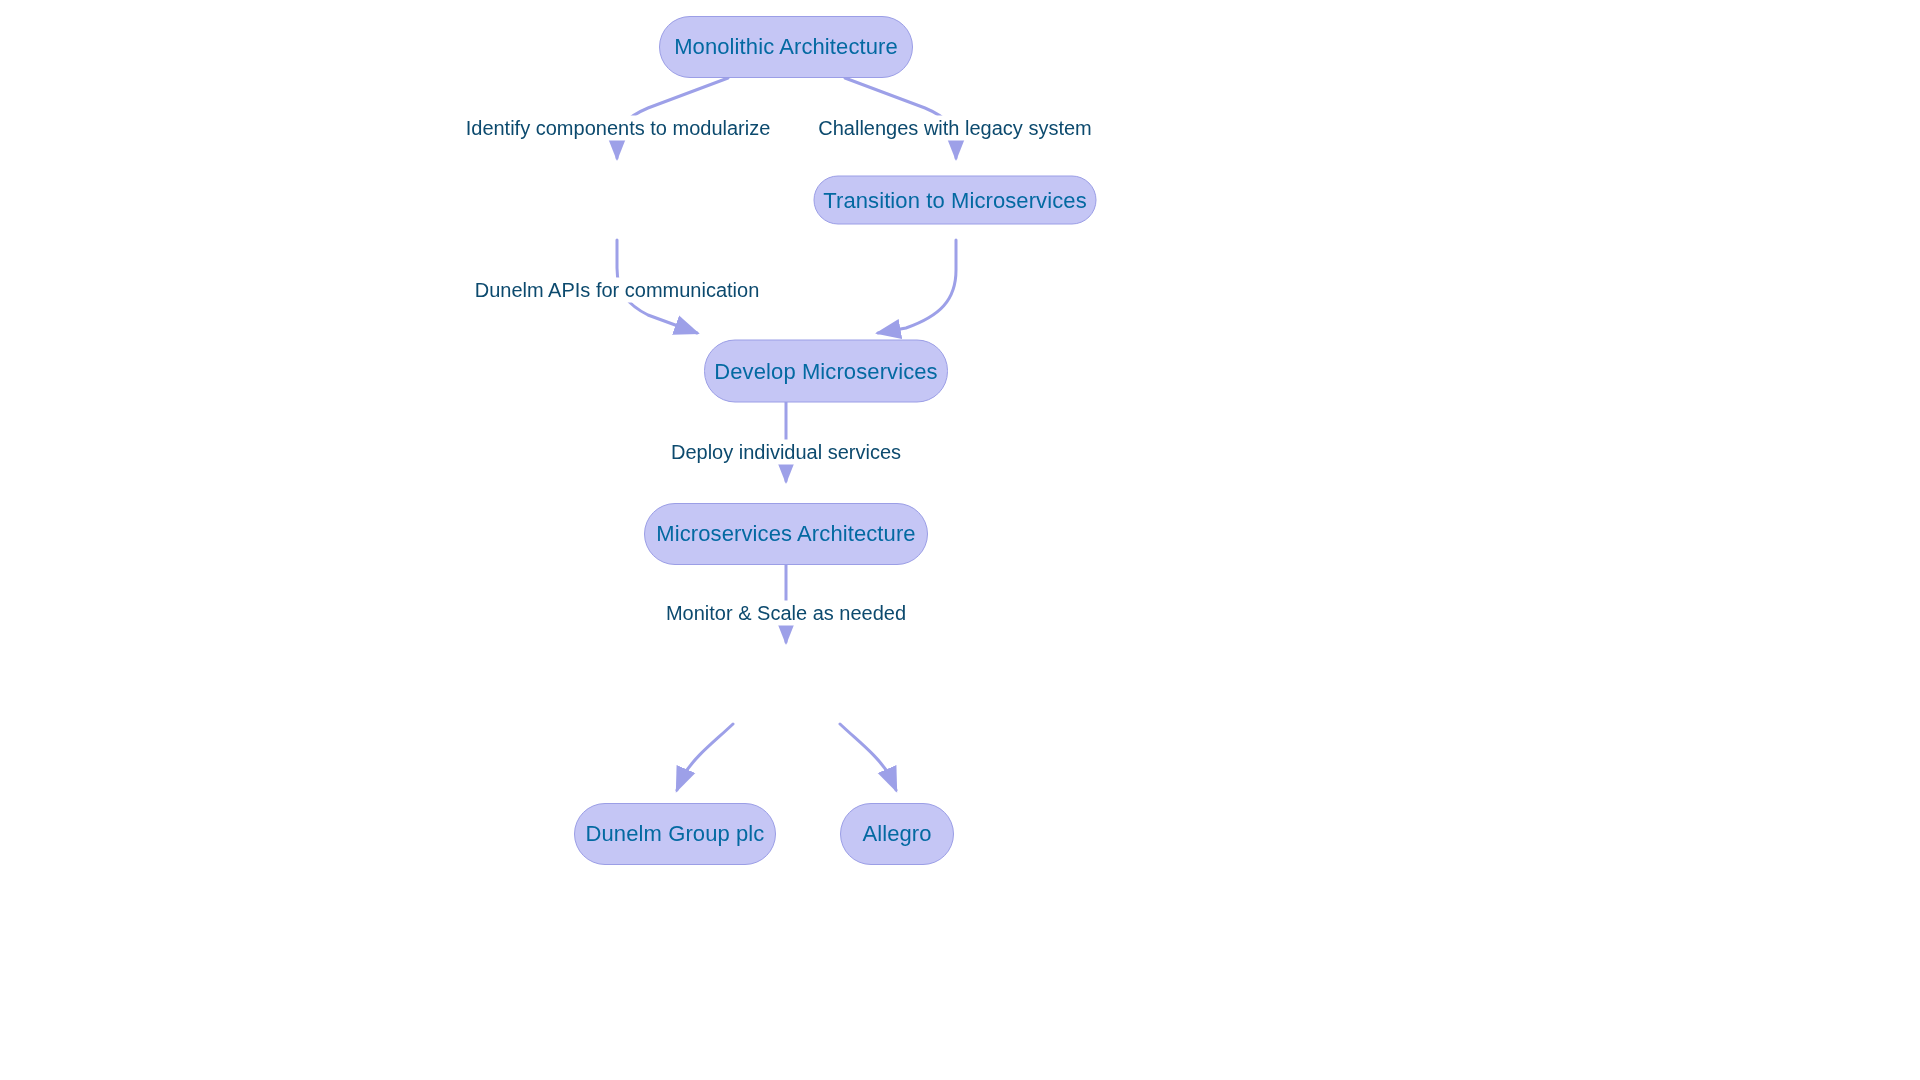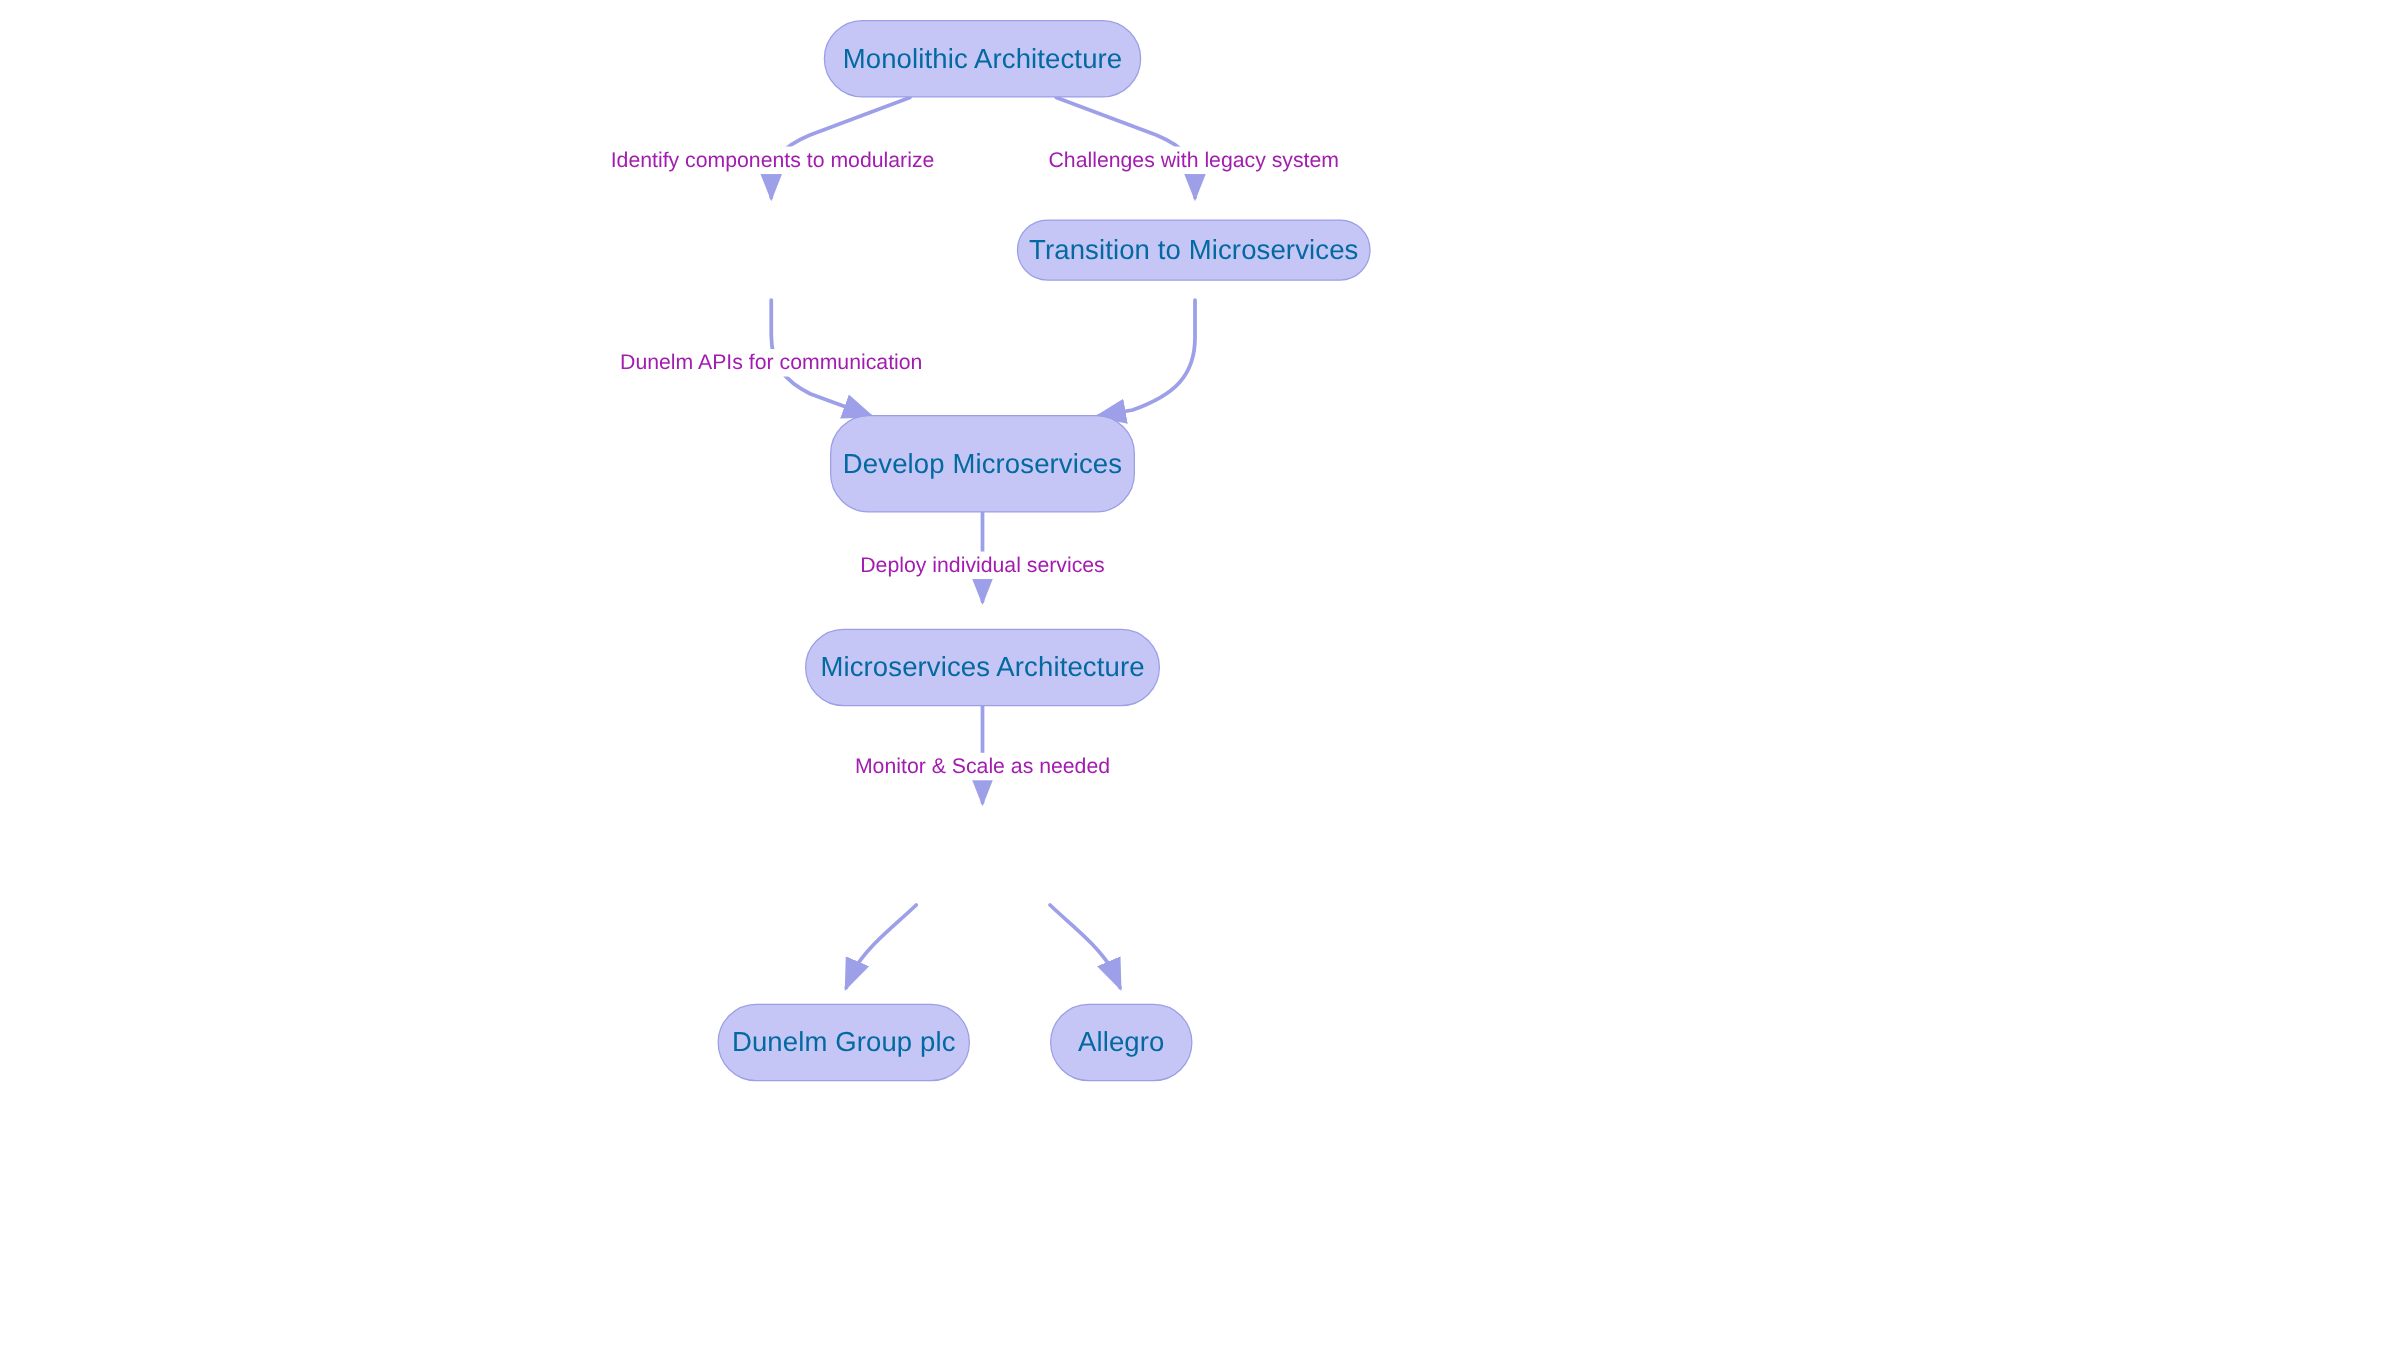--- a/index.html
+++ b/index.html
@@ -45,22 +45,22 @@
     transform: translate(-50%, -50%);
     line-height: 1;
   }
   .node-label {
     display: block;
     padding: 0 8px;
   }
   .edge-label {
     position: absolute;
     transform: translate(-50%, -50%);
-    color: #a21caf;
-    font-size: 17px;
+    color: #0c4a6e;
+    font-size: 20px;
     font-weight: 400;
     white-space: nowrap;
     background: #ffffff;
     padding: 1px 4px;
     line-height: 1.15;
   }
 </style>
 </head>
 <body>
 
@@ -86,21 +86,21 @@
 
   <div class="flow-node" style="left:786px; top:47px; width:254px; height:62px;">
     <span class="node-label">Monolithic Architecture</span>
   </div>
 
 
   <div class="flow-node" style="left:955px; top:200px; width:283px; height:49px;">
     <span class="node-label">Transition to Microservices</span>
   </div>
 
-  <div class="flow-node" style="left:786px; top:371px; width:244px; height:78px;">
+  <div class="flow-node" style="left:826px; top:371px; width:244px; height:63px;">
     <span class="node-label">Develop Microservices</span>
   </div>
 
   <div class="flow-node" style="left:786px; top:534px; width:284px; height:62px;">
     <span class="node-label">Microservices Architecture</span>
   </div>
 
 
   <div class="flow-node" style="left:675px; top:834px; width:202px; height:62px;">
     <span class="node-label">Dunelm Group plc</span>

